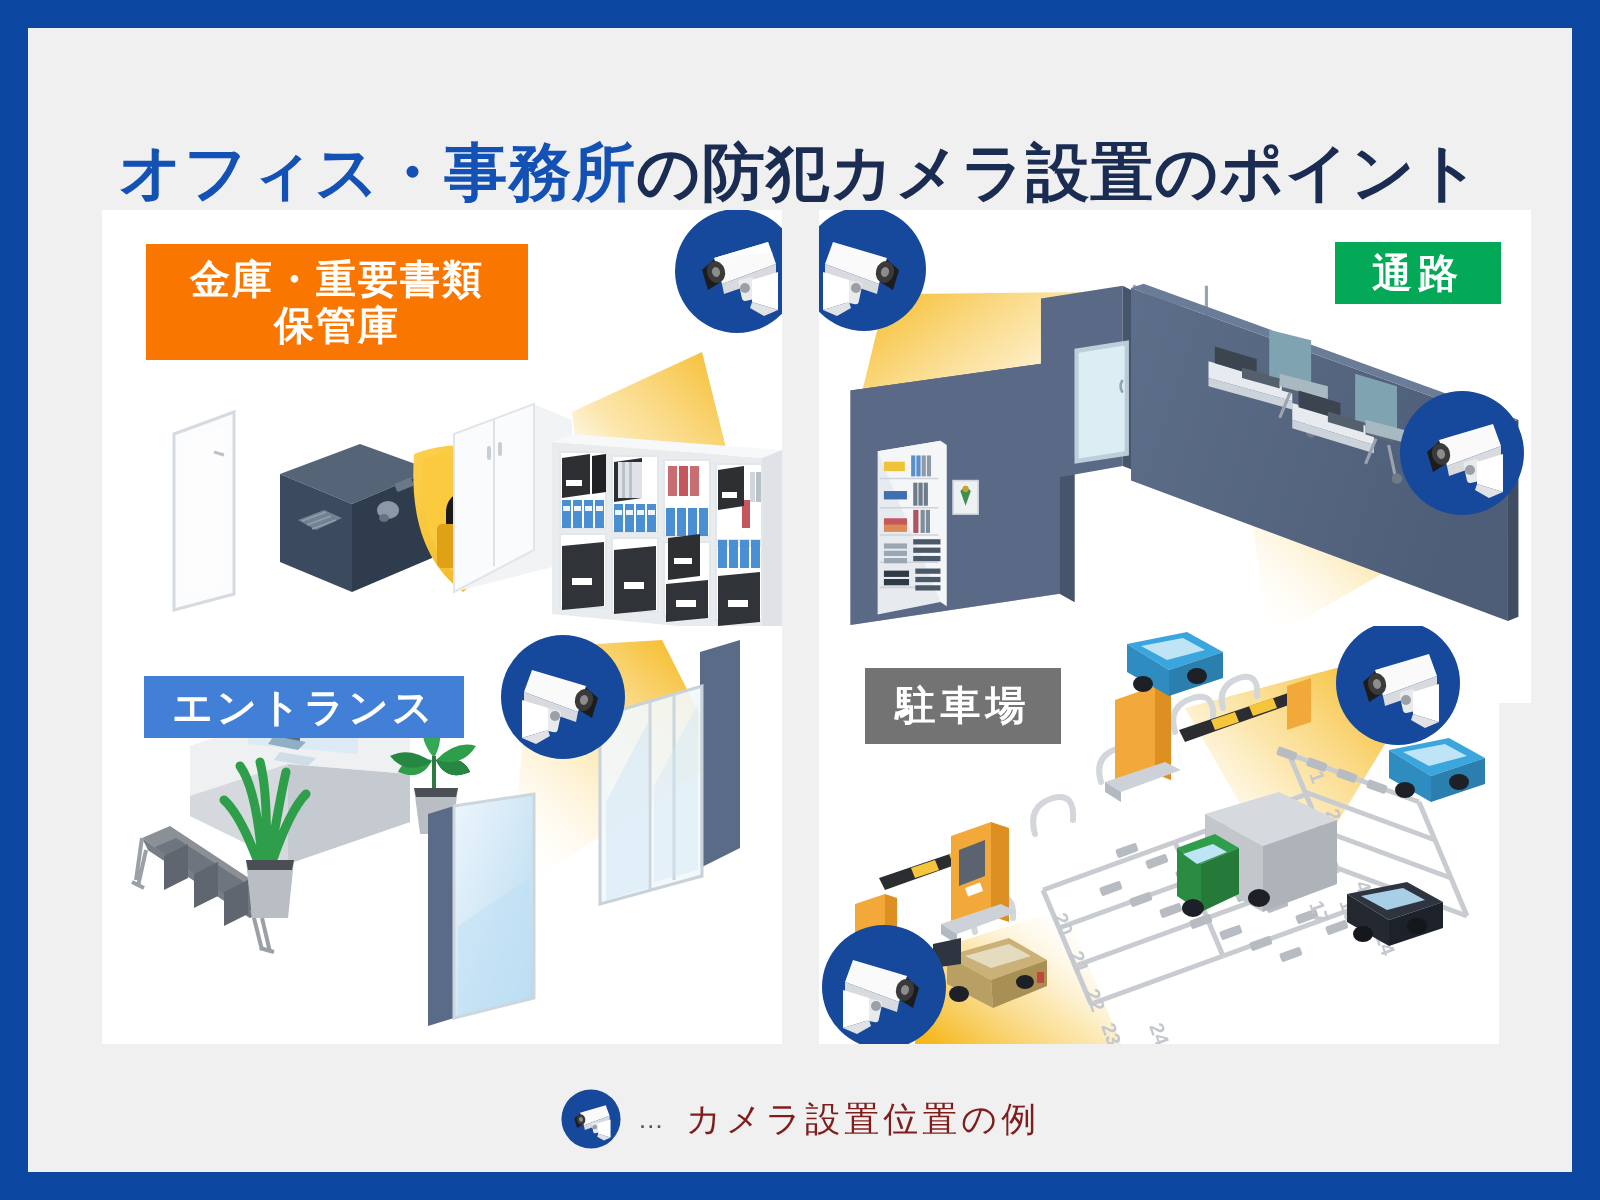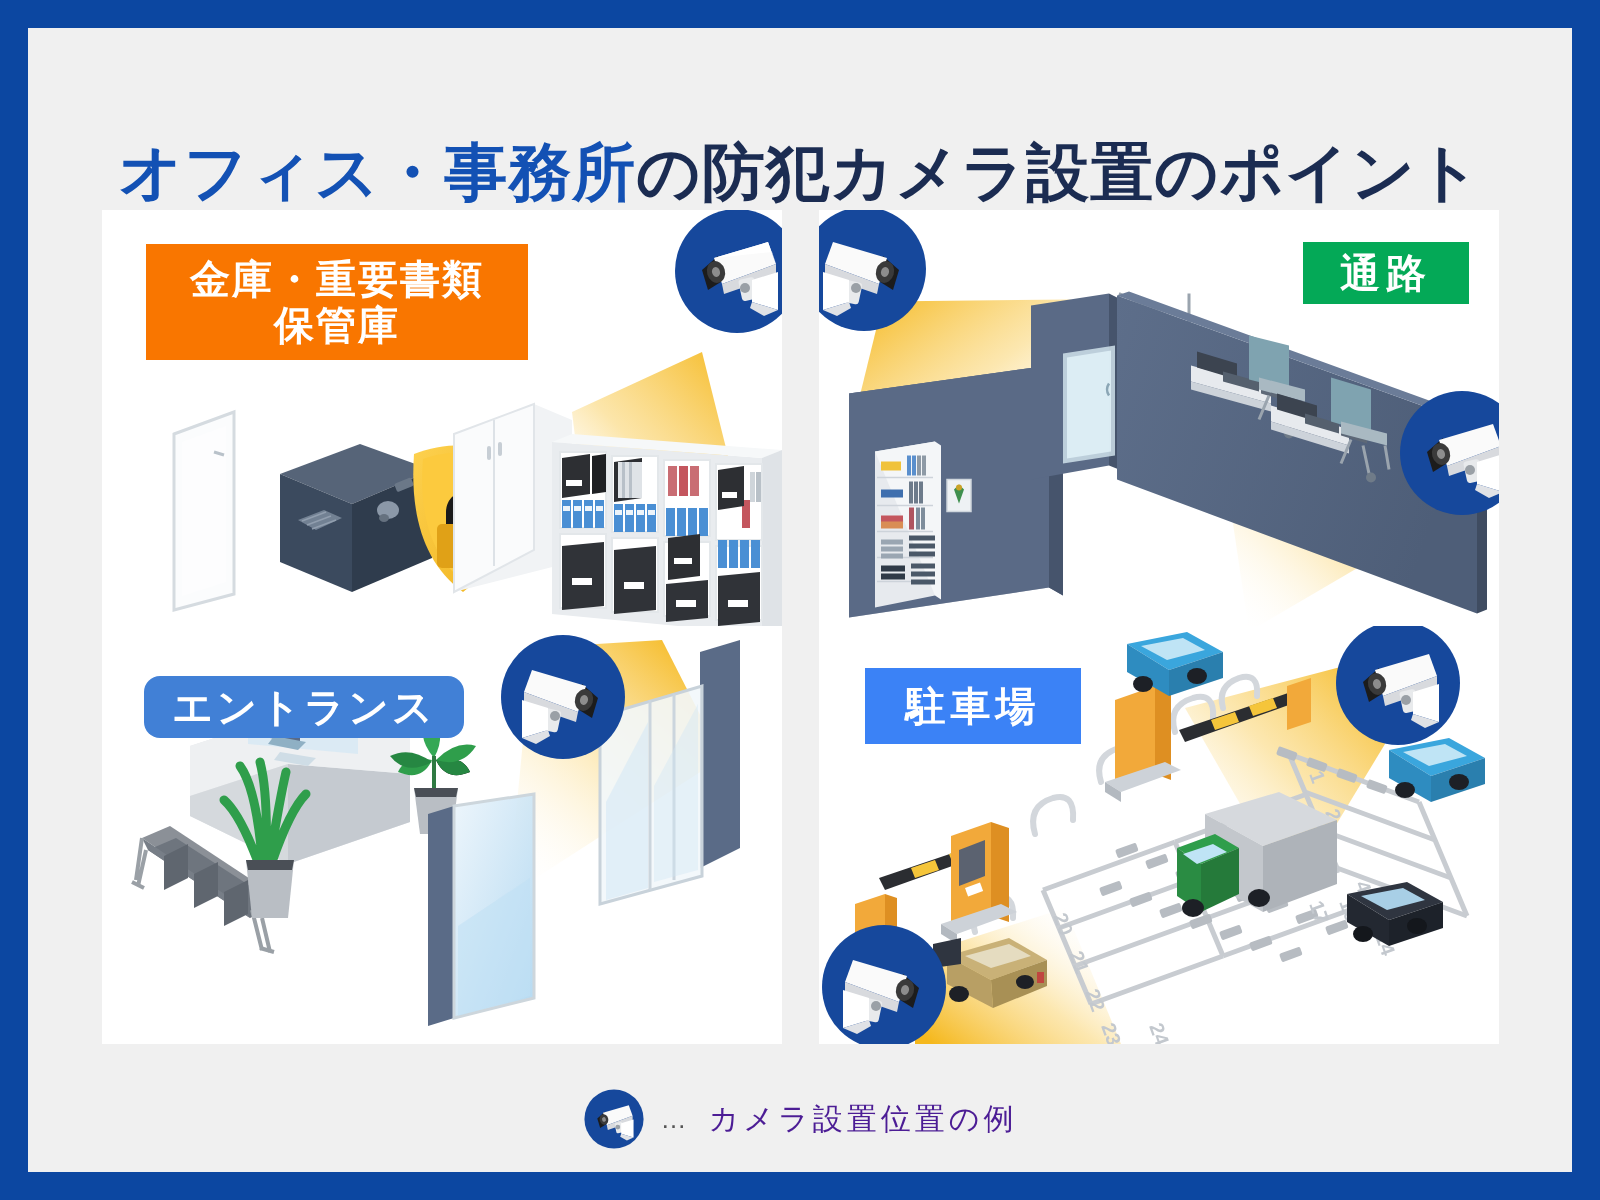--- a/index.html
+++ b/index.html
@@ -20,45 +20,45 @@
     font-size:63px;font-weight:bold;
     letter-spacing:1px;
     color:#1b2c52;
     white-space:nowrap;
     margin-top:40px;
   }
   .title .accent{color:#1351b4;}
 
   .panel{position:absolute;background:#ffffff;overflow:hidden;}
   .p-tl{left:74px;  top:182px; width:680px; height:486px;}
-  .p-tr{left:791px; top:182px; width:680px; height:493px;}
+  .p-tr{left:791px; top:182px; width:680px; height:493px;padding-left:32px;}
   .p-bl{left:74px;  top:598px; width:680px; height:418px;}
   .p-br{left:791px; top:598px; width:680px; height:418px;}
 
   .tag{
     position:absolute;
     color:#fff;font-weight:bold;
     display:flex;align-items:center;justify-content:center;
     text-align:center;line-height:1.16;
     letter-spacing:2px;
     z-index:6;
   }
   .tag-safe{left:44px;top:34px;width:382px;height:116px;background:#f97600;font-size:40px;}
   .tag-corr{right:30px;top:32px;width:166px;height:62px;background:#04a957;font-size:40px;letter-spacing:6px;}
-  .tag-ent {left:42px;top:50px;width:320px;height:62px;background:#4180d6;font-size:40px;letter-spacing:3px;border-radius:16px;}
-  .tag-park{left:46px;top:42px;width:216px;height:76px;background:#3b82f6;font-size:40px;letter-spacing:5px;}
+  .tag-ent {left:42px;top:50px;width:320px;height:62px;background:#4180d6;font-size:40px;letter-spacing:3px;}
+  .tag-park{left:46px;top:42px;width:196px;height:76px;background:#737373;font-size:40px;letter-spacing:5px;font-family:Liberation Serif, serif;}
 
   .art{position:absolute;left:0;top:0;width:100%;height:100%;}
 
   .legend{
     position:absolute;left:0;bottom:22px;width:1544px;
     display:flex;align-items:center;justify-content:center;gap:16px;
   }
   .legend-text{
-    font-size:30px;color:#4c1d95;letter-spacing:4px;
+    font-size:35px;color:#7f1d1d;letter-spacing:4px;
   }
   .legend-dots{font-size:26px;color:#555;letter-spacing:2px;margin-right:4px;}
 </style>
 </head>
 <body>
 
 <div class="frame">
 
   <div class="title">
     <span class="accent">オフィス・事務所</span><span>の防犯カメラ設置のポイント</span>

